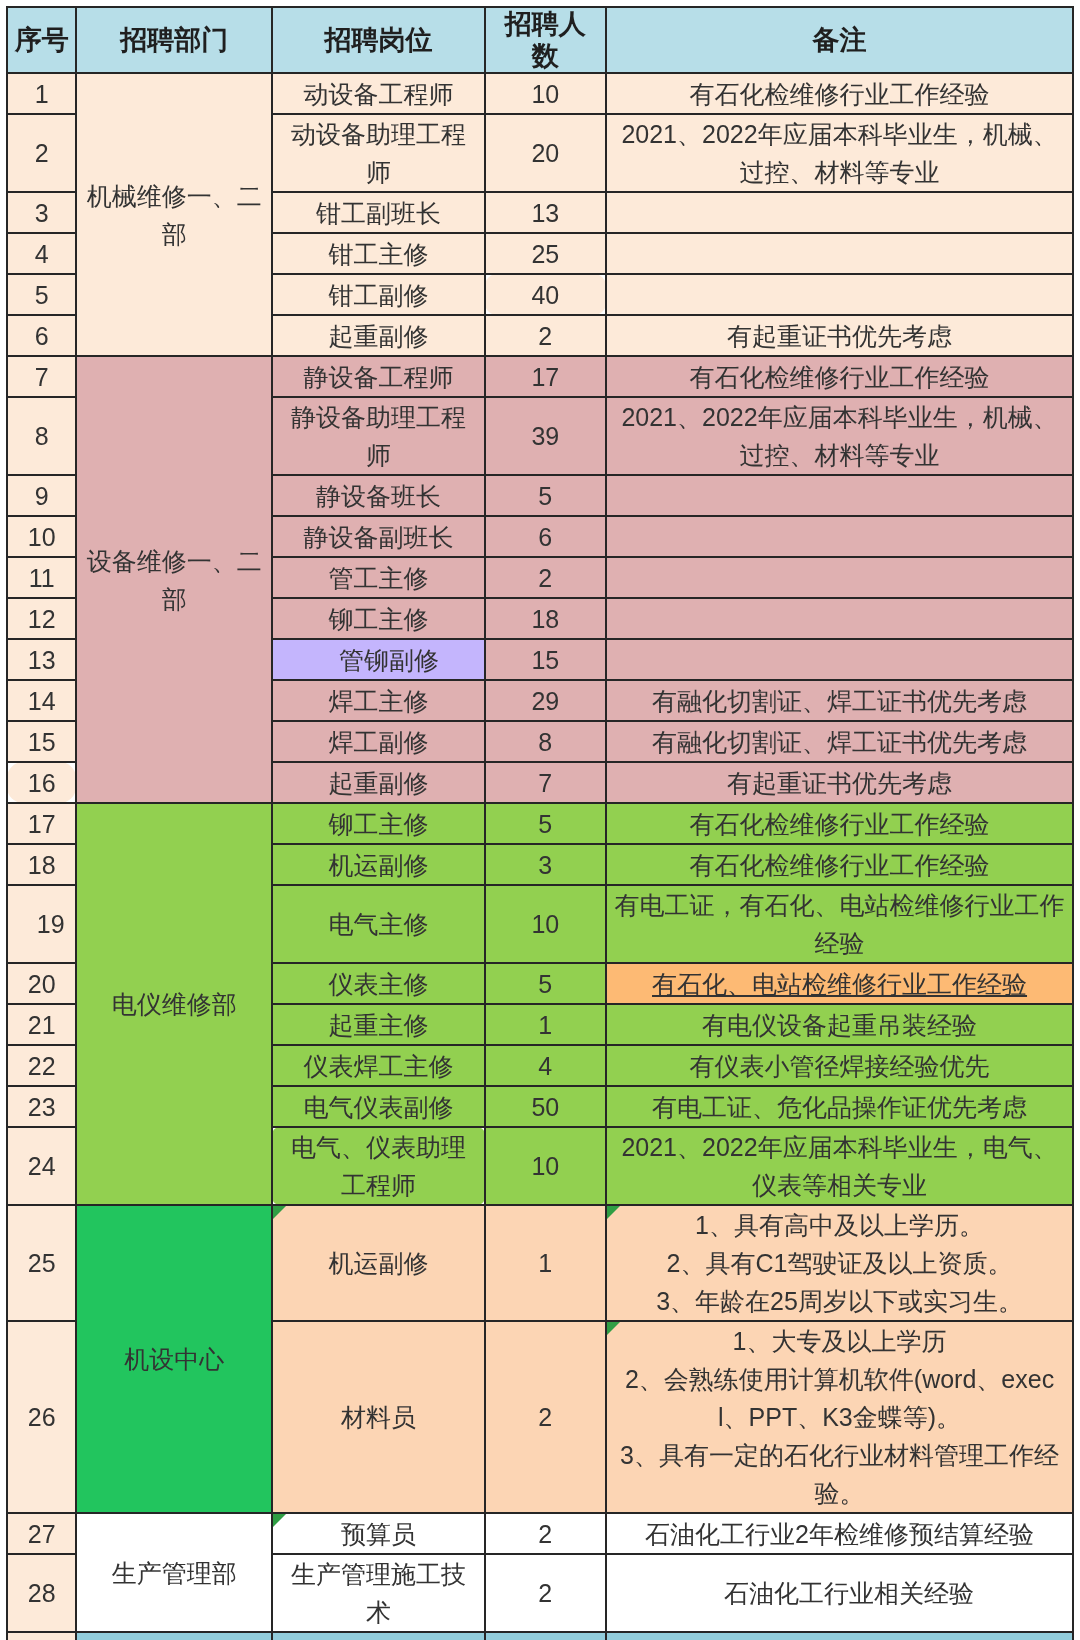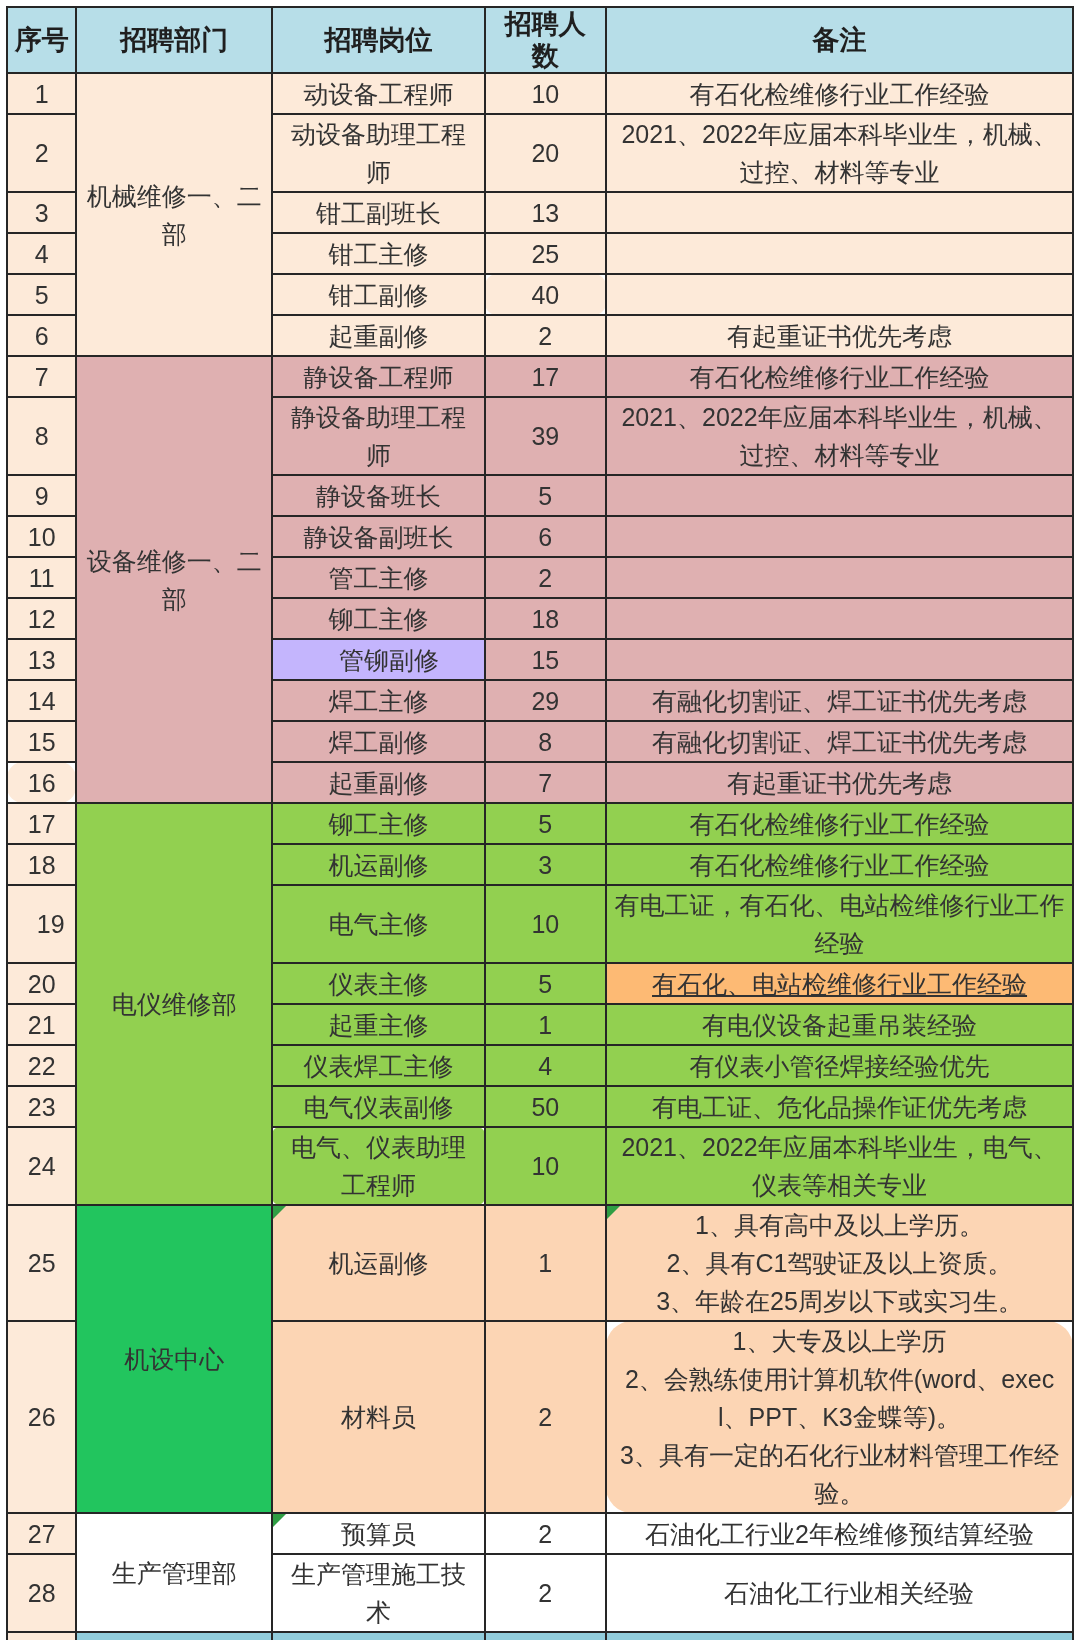--- a/index.html
+++ b/index.html
@@ -221,21 +221,21 @@
         <td style="background-color: rgb(252, 213, 180);">机运副修<span class="tri"></span></td>
         <td style="background-color: rgb(252, 213, 180);">1</td>
         <td class="note-cell" style="background-color: rgb(252, 213, 180);">1、具有高中及以上学历。
 2、具有C1驾驶证及以上资质。
 3、年龄在25周岁以下或实习生。<span class="tri"></span></td>
       </tr>
       <tr>
         <td style="background-color: rgb(253, 234, 217);">26</td>
         <td style="background-color: rgb(252, 213, 180);">材料员</td>
         <td style="background-color: rgb(252, 213, 180);">2</td>
-        <td class="note-cell" style="background-color: rgb(252, 213, 180); border-radius: 26px;">1、大专及以上学历
+        <td class="note-cell" style="background-color: rgb(252, 213, 180);">1、大专及以上学历
 2、会熟练使用计算机软件(word、execl、PPT、K3金蝶等)。
 3、具有一定的石化行业材料管理工作经验。<span class="tri"></span></td>
       </tr>
       <tr>
         <td style="background-color: rgb(253, 234, 217);">27</td>
         <td rowspan="2" style="background-color: rgb(255, 255, 255);">生产管理部</td>
         <td style="background-color: rgb(255, 255, 255);">预算员<span class="tri"></span></td>
         <td style="background-color: rgb(255, 255, 255);">2</td>
         <td class="note-cell" style="background-color: rgb(255, 255, 255);">石油化工行业2年检维修预结算经验</td>
       </tr>

